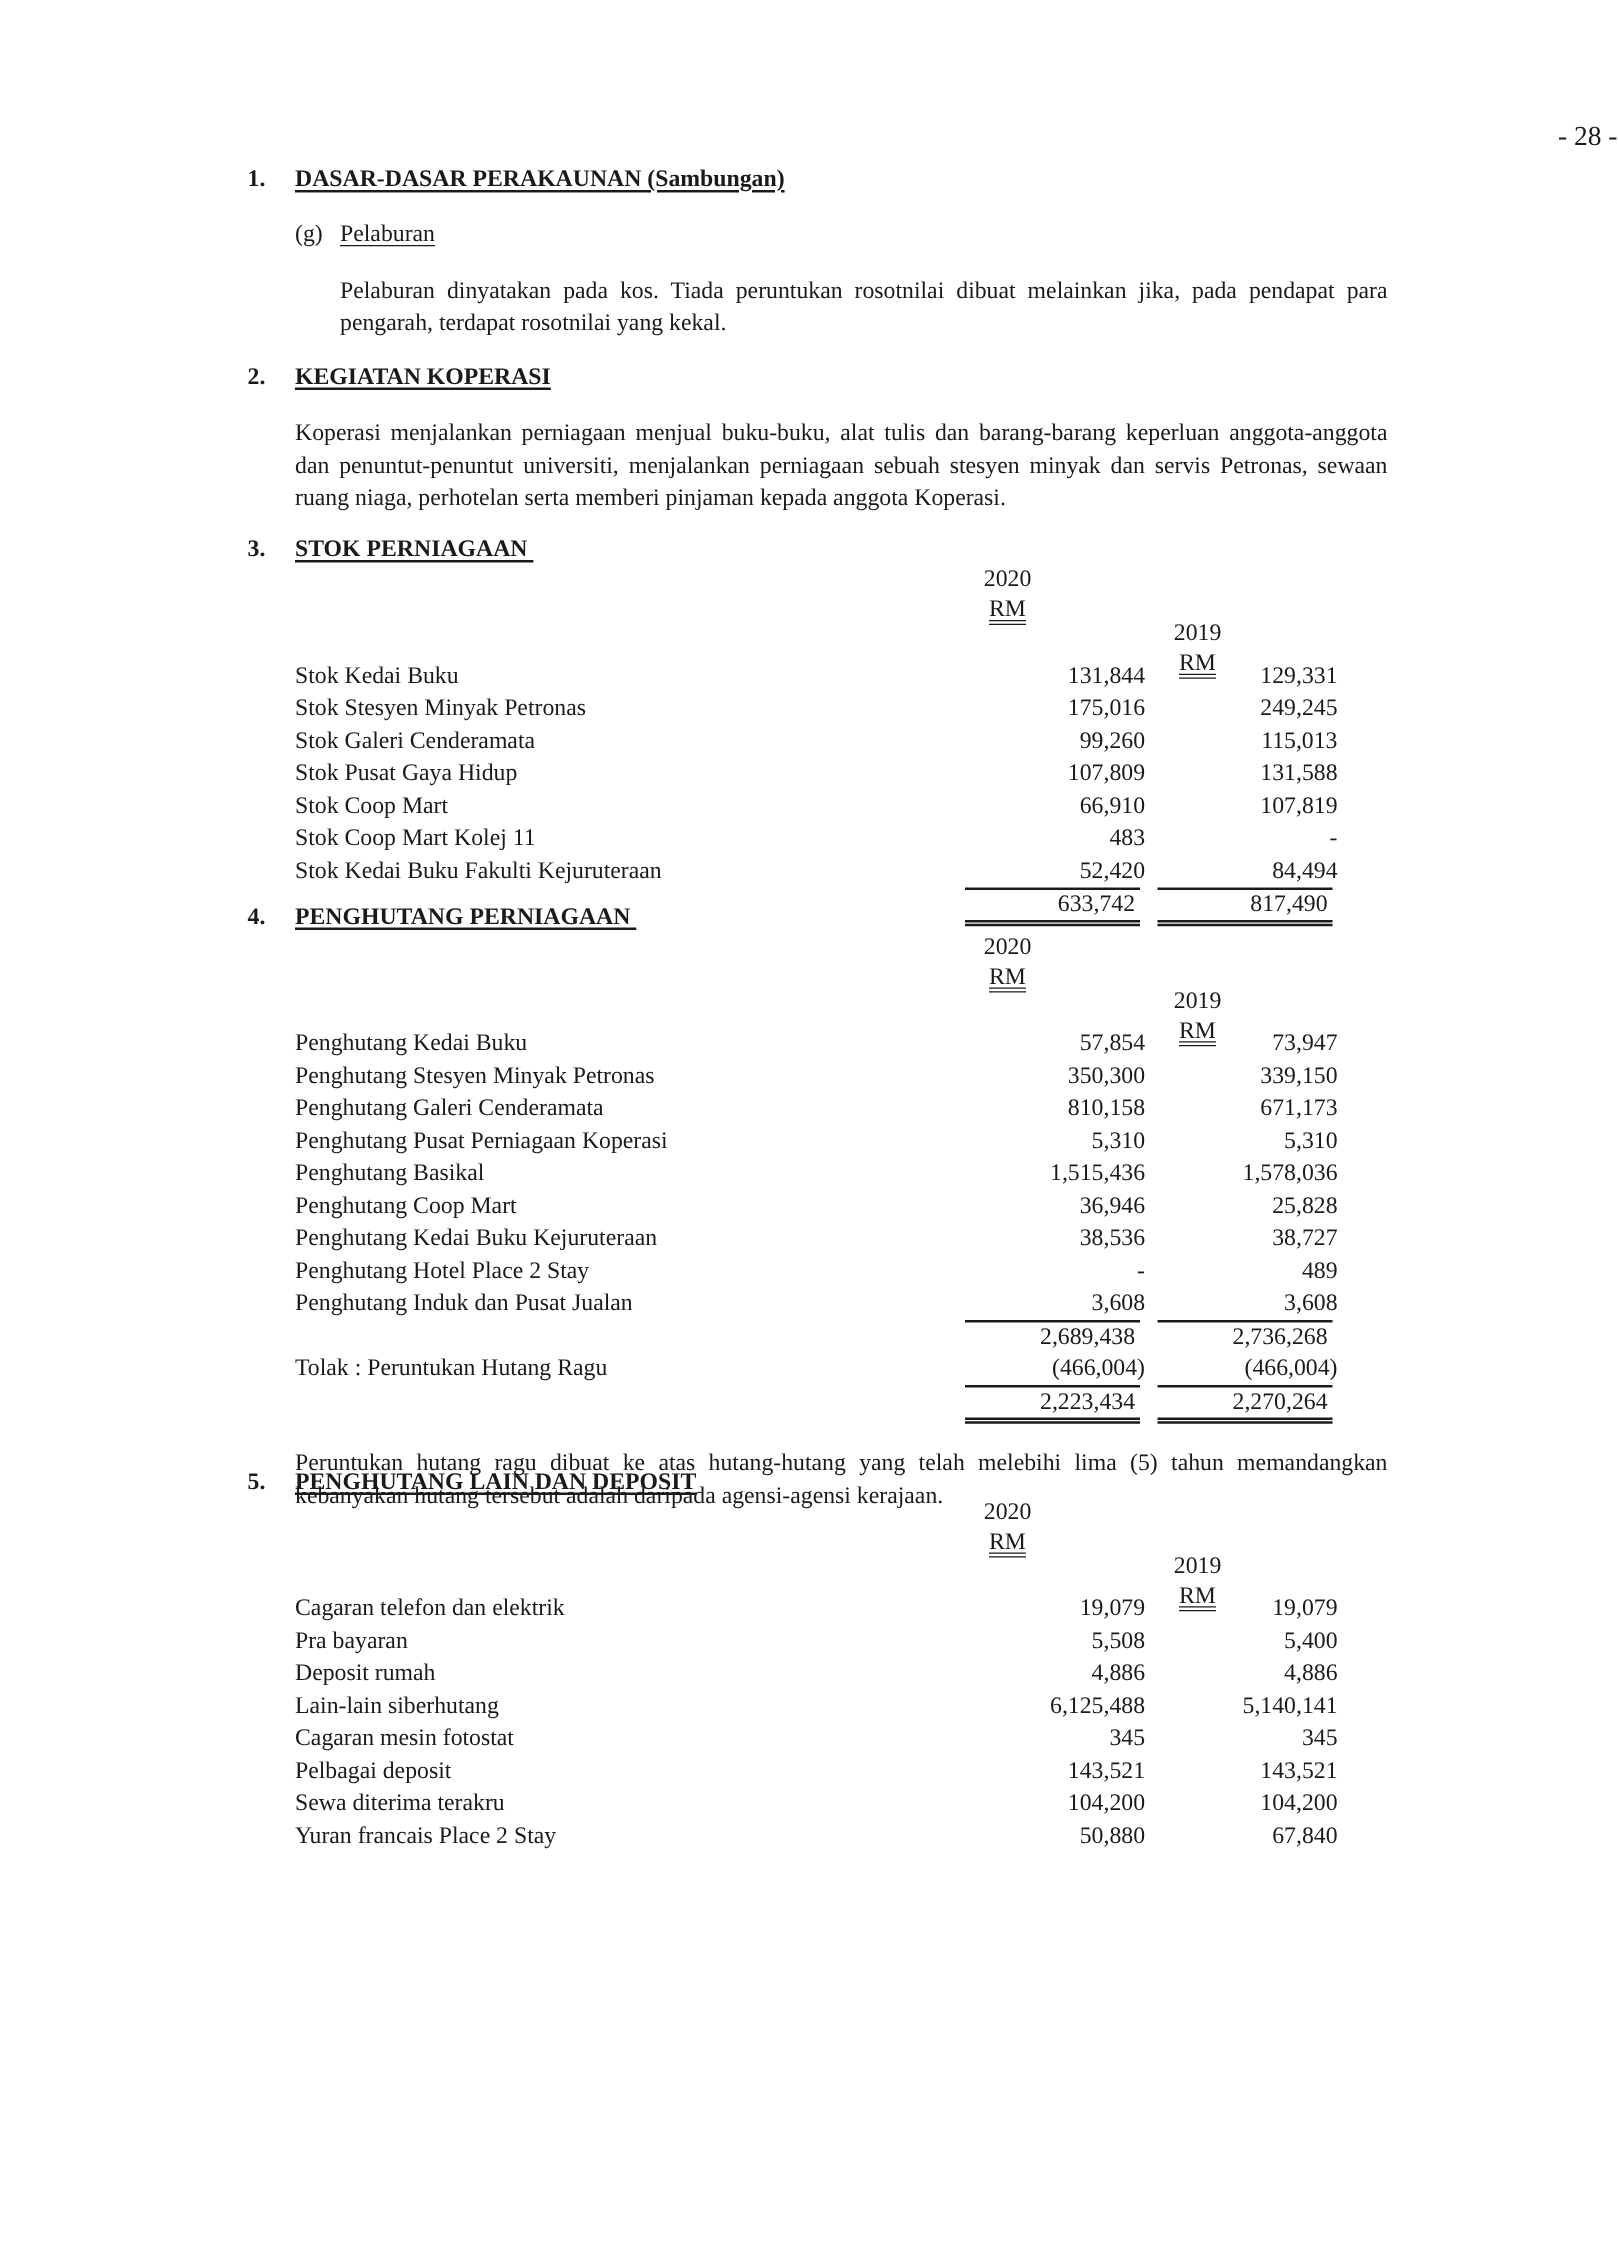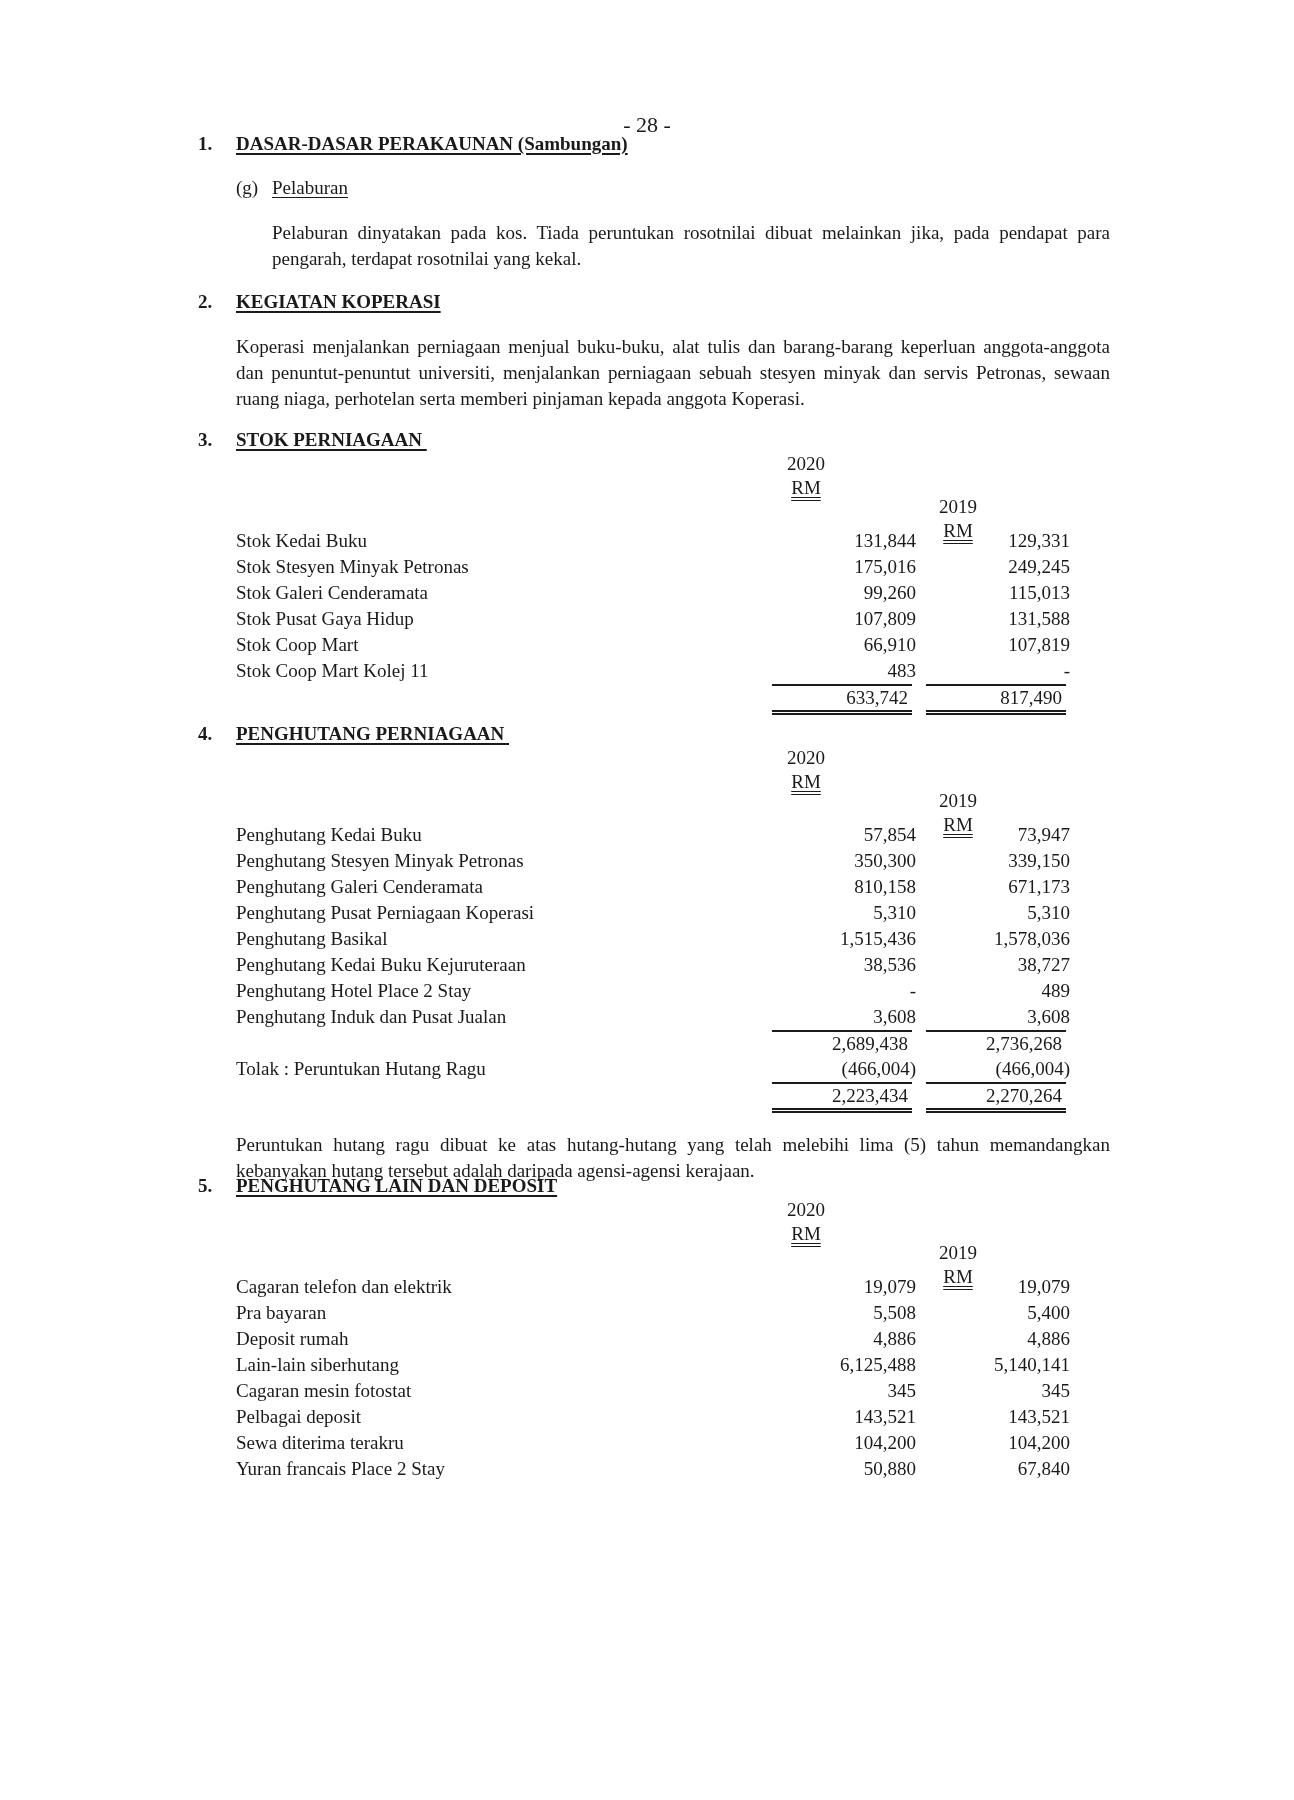--- a/index.html
+++ b/index.html
@@ -1,21 +1,21 @@
 <!DOCTYPE html>
 <html><head>
 <meta charset="utf-8">
 <style>
   html, body { margin: 0; padding: 0; background: #ffffff; }
   body {
     width: 1294px; height: 1800px; position: relative; overflow: hidden;
     font-family: "Liberation Serif", "DejaVu Serif", serif;
     color: #1a1a1a; font-size: 19px;
   }
-  .page-number { position: absolute; top: 112px; left: 0; width: 1294px; text-align: center; font-size: 22px; }
+  .page-number { position: absolute; top: 96px; left: 0; width: 1294px; text-align: right; font-size: 22px; }
   .section { position: absolute; left: 198px; width: 912px; }
   .sec-head { display: flex; font-weight: bold; font-size: 19px; line-height: 24px; }
   .sec-num { width: 38px; }
   .sec-title { text-decoration: underline; text-decoration-thickness: 2px; text-underline-offset: 3px; white-space: pre; }
   .sub-head { margin-left: 38px; margin-top: 20px; display: flex; line-height: 24px; }
   .sub-letter { width: 36px; }
   .sub-title { text-decoration: underline; text-underline-offset: 3px; }
   .para { text-align: justify; line-height: 26px; }
   .para.indent1 { margin-left: 38px; }
   .para.indent2 { margin-left: 74px; }
@@ -99,20 +99,25 @@
         <div class="row">
           <span class="lbl">Stok Coop Mart</span>
           <span class="v1">66,910</span>
           <span class="v2">107,819</span>
         </div>
         <div class="row">
           <span class="lbl">Stok Coop Mart Kolej 11</span>
           <span class="v1">483</span>
           <span class="v2">-</span>
         </div>
+        <div class="row">
+          <span class="lbl">Stok Kedai Buku Fakulti Kejuruteraan</span>
+          <span class="v1">52,420</span>
+          <span class="v2">84,494</span>
+        </div>
       </div>
     <div class="row rule-top rule-bottom">
       <span class="v1">633,742</span>
       <span class="v2">817,490</span>
     </div>
   </div>
 </div>
 
 <div class="section" style="top:722px;">
   <div class="sec-head">
@@ -150,20 +155,25 @@
           <span class="lbl">Penghutang Pusat Perniagaan Koperasi</span>
           <span class="v1">5,310</span>
           <span class="v2">5,310</span>
         </div>
         <div class="row">
           <span class="lbl">Penghutang Basikal</span>
           <span class="v1">1,515,436</span>
           <span class="v2">1,578,036</span>
         </div>
         <div class="row">
+          <span class="lbl">Penghutang Coop Mart</span>
+          <span class="v1">36,946</span>
+          <span class="v2">25,828</span>
+        </div>
+        <div class="row">
           <span class="lbl">Penghutang Kedai Buku Kejuruteraan</span>
           <span class="v1">38,536</span>
           <span class="v2">38,727</span>
         </div>
         <div class="row">
           <span class="lbl">Penghutang Hotel Place 2 Stay</span>
           <span class="v1">-</span>
           <span class="v2">489</span>
         </div>
         <div class="row">

